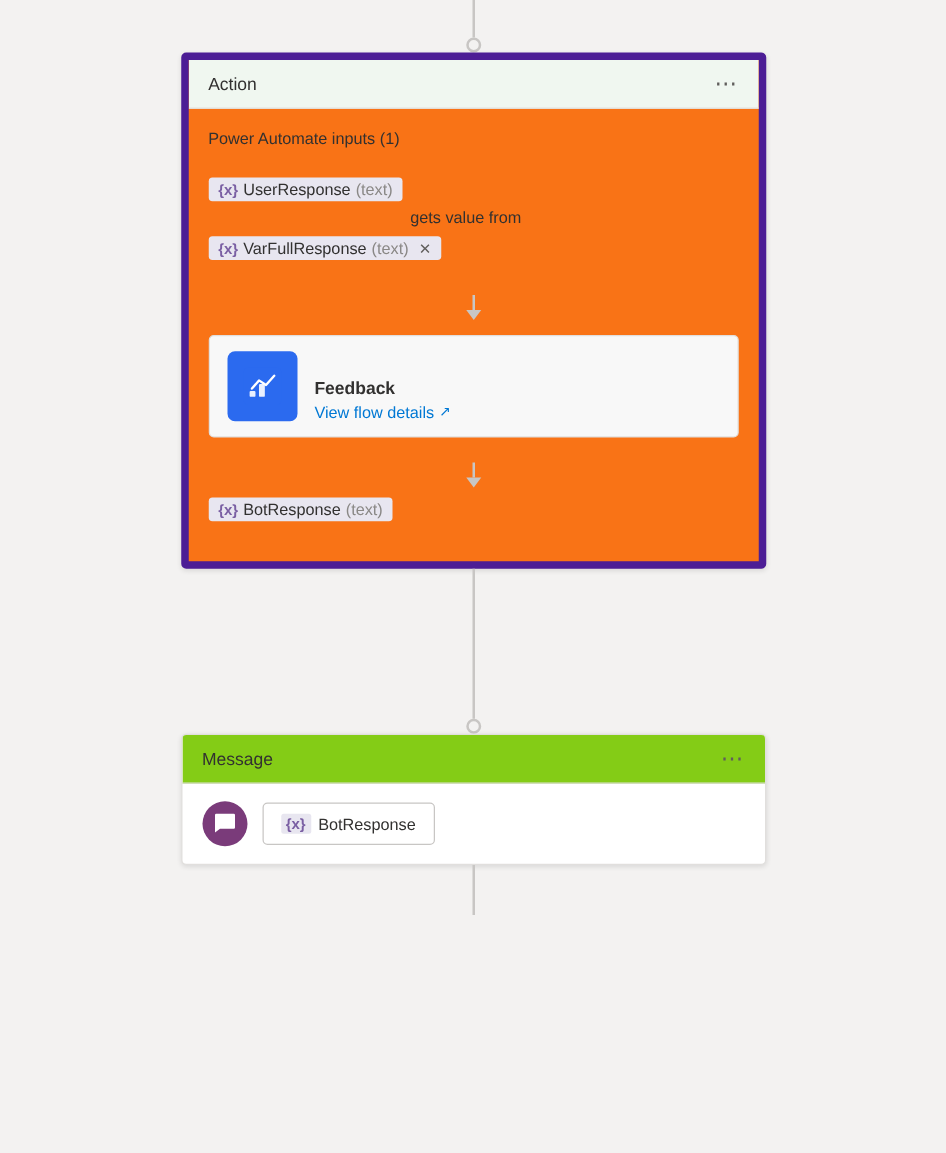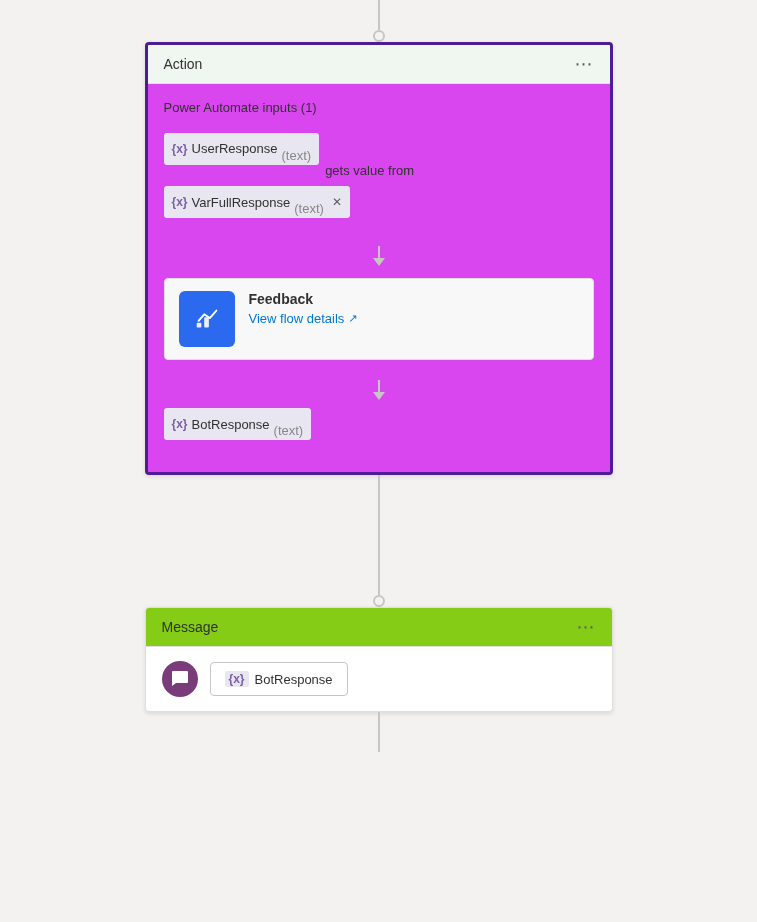--- a/index.html
+++ b/index.html
@@ -44,22 +44,22 @@
     .flow-card {
       width: 468px;
       border-radius: 4px;
       background: #fff;
       box-shadow: 0 1.5px 4px rgba(0,0,0,0.1);
       overflow: hidden;
     }
 
     
     .action-card {
-      background: #d946ef;
-      border: 3px solid #4c1d95;
+      background: #f97316;
+      border: 6px solid #4c1d95;
     }
 
     .card-header {
       display: flex;
       align-items: center;
       justify-content: space-between;
       padding: 10px 16px;
       background: #f0f7f0;
       border-bottom: 1px solid #e1dfdd;
     }
@@ -111,21 +111,20 @@
       font-weight: 600;
     }
 
     .var-name {
       font-weight: 400;
       color: #323130;
     }
 
     .var-type {
       color: #8a8886;
-      margin-top: 13px;
     }
 
     .gets-value-text {
       font-size: 13px;
       color: #323130;
       display: inline;
       margin-top: 36px;
     }
 
     .row-with-text {
@@ -150,21 +149,21 @@
     .x-btn {
       color: #605e5c;
       font-size: 12px;
       cursor: pointer;
       margin-left: 4px;
     }
 
     
     .feedback-row {
       display: flex;
-      align-items: flex-start;
+      align-items: flex-end;
       gap: 14px;
       background: #f8f8f8;
       border: 1px solid #e1dfdd;
       border-radius: 4px;
       padding: 12px 14px;
       margin-top: 4px;
     }
 
     .feedback-icon-box {
       width: 56px;

